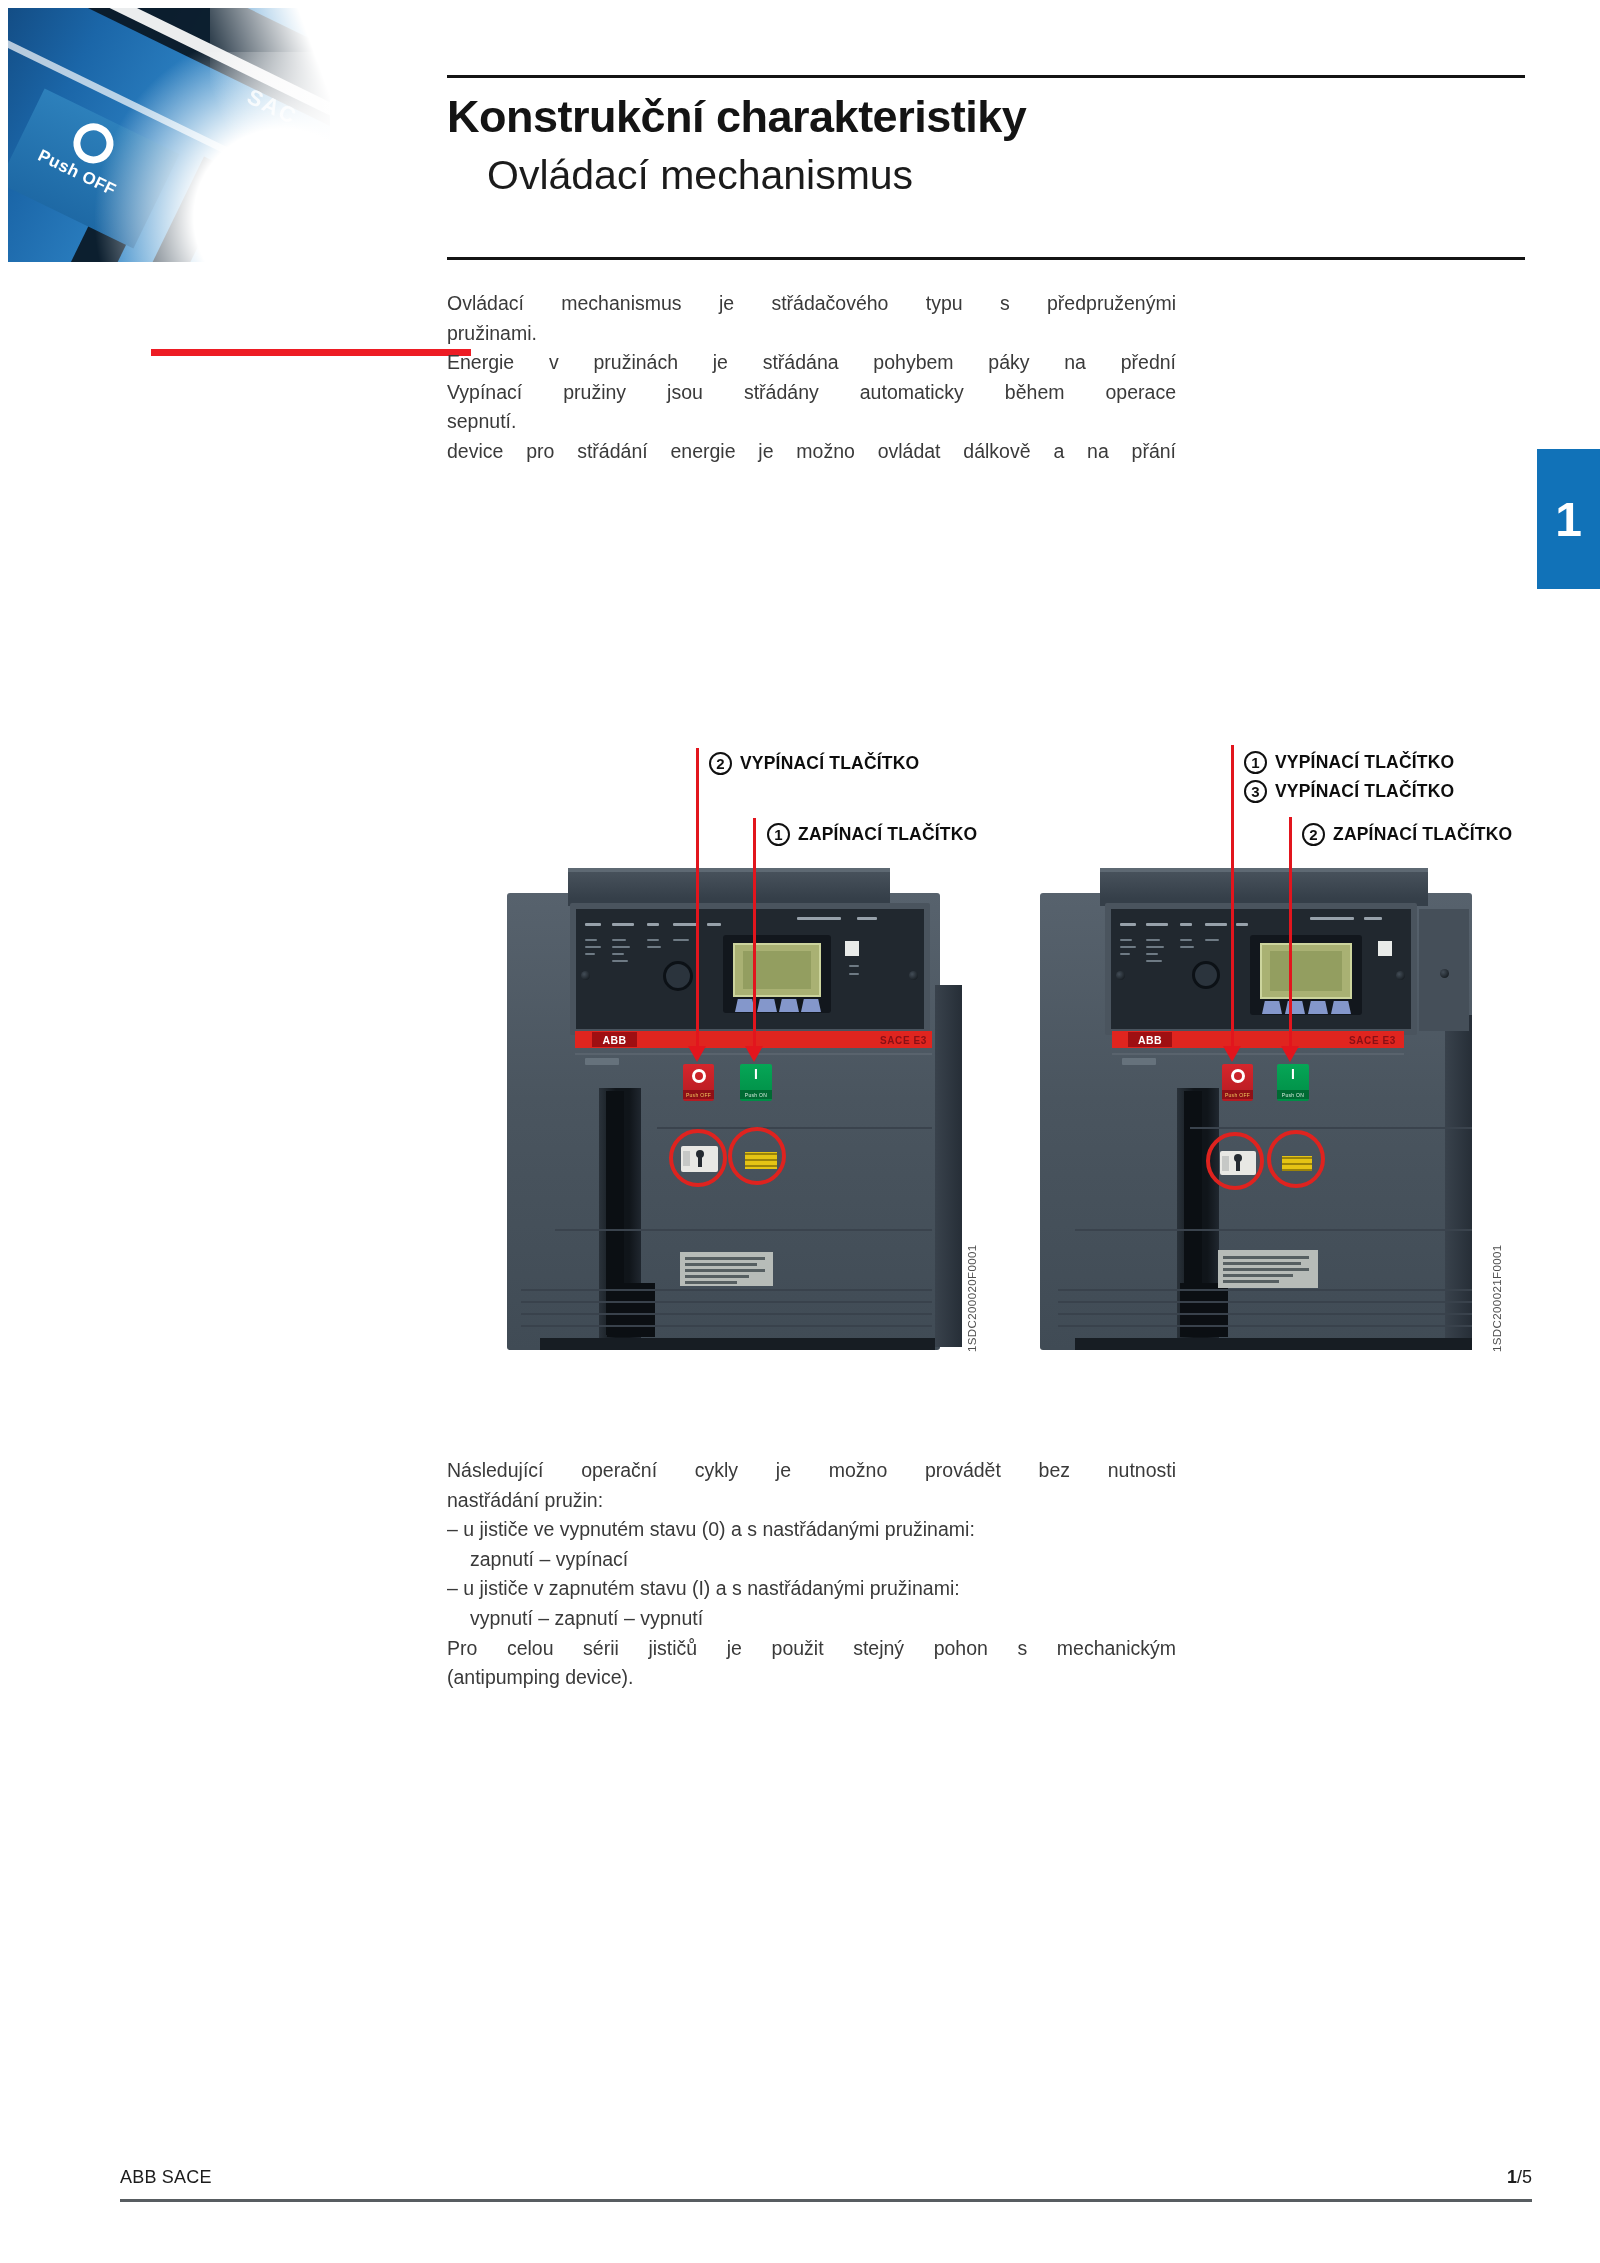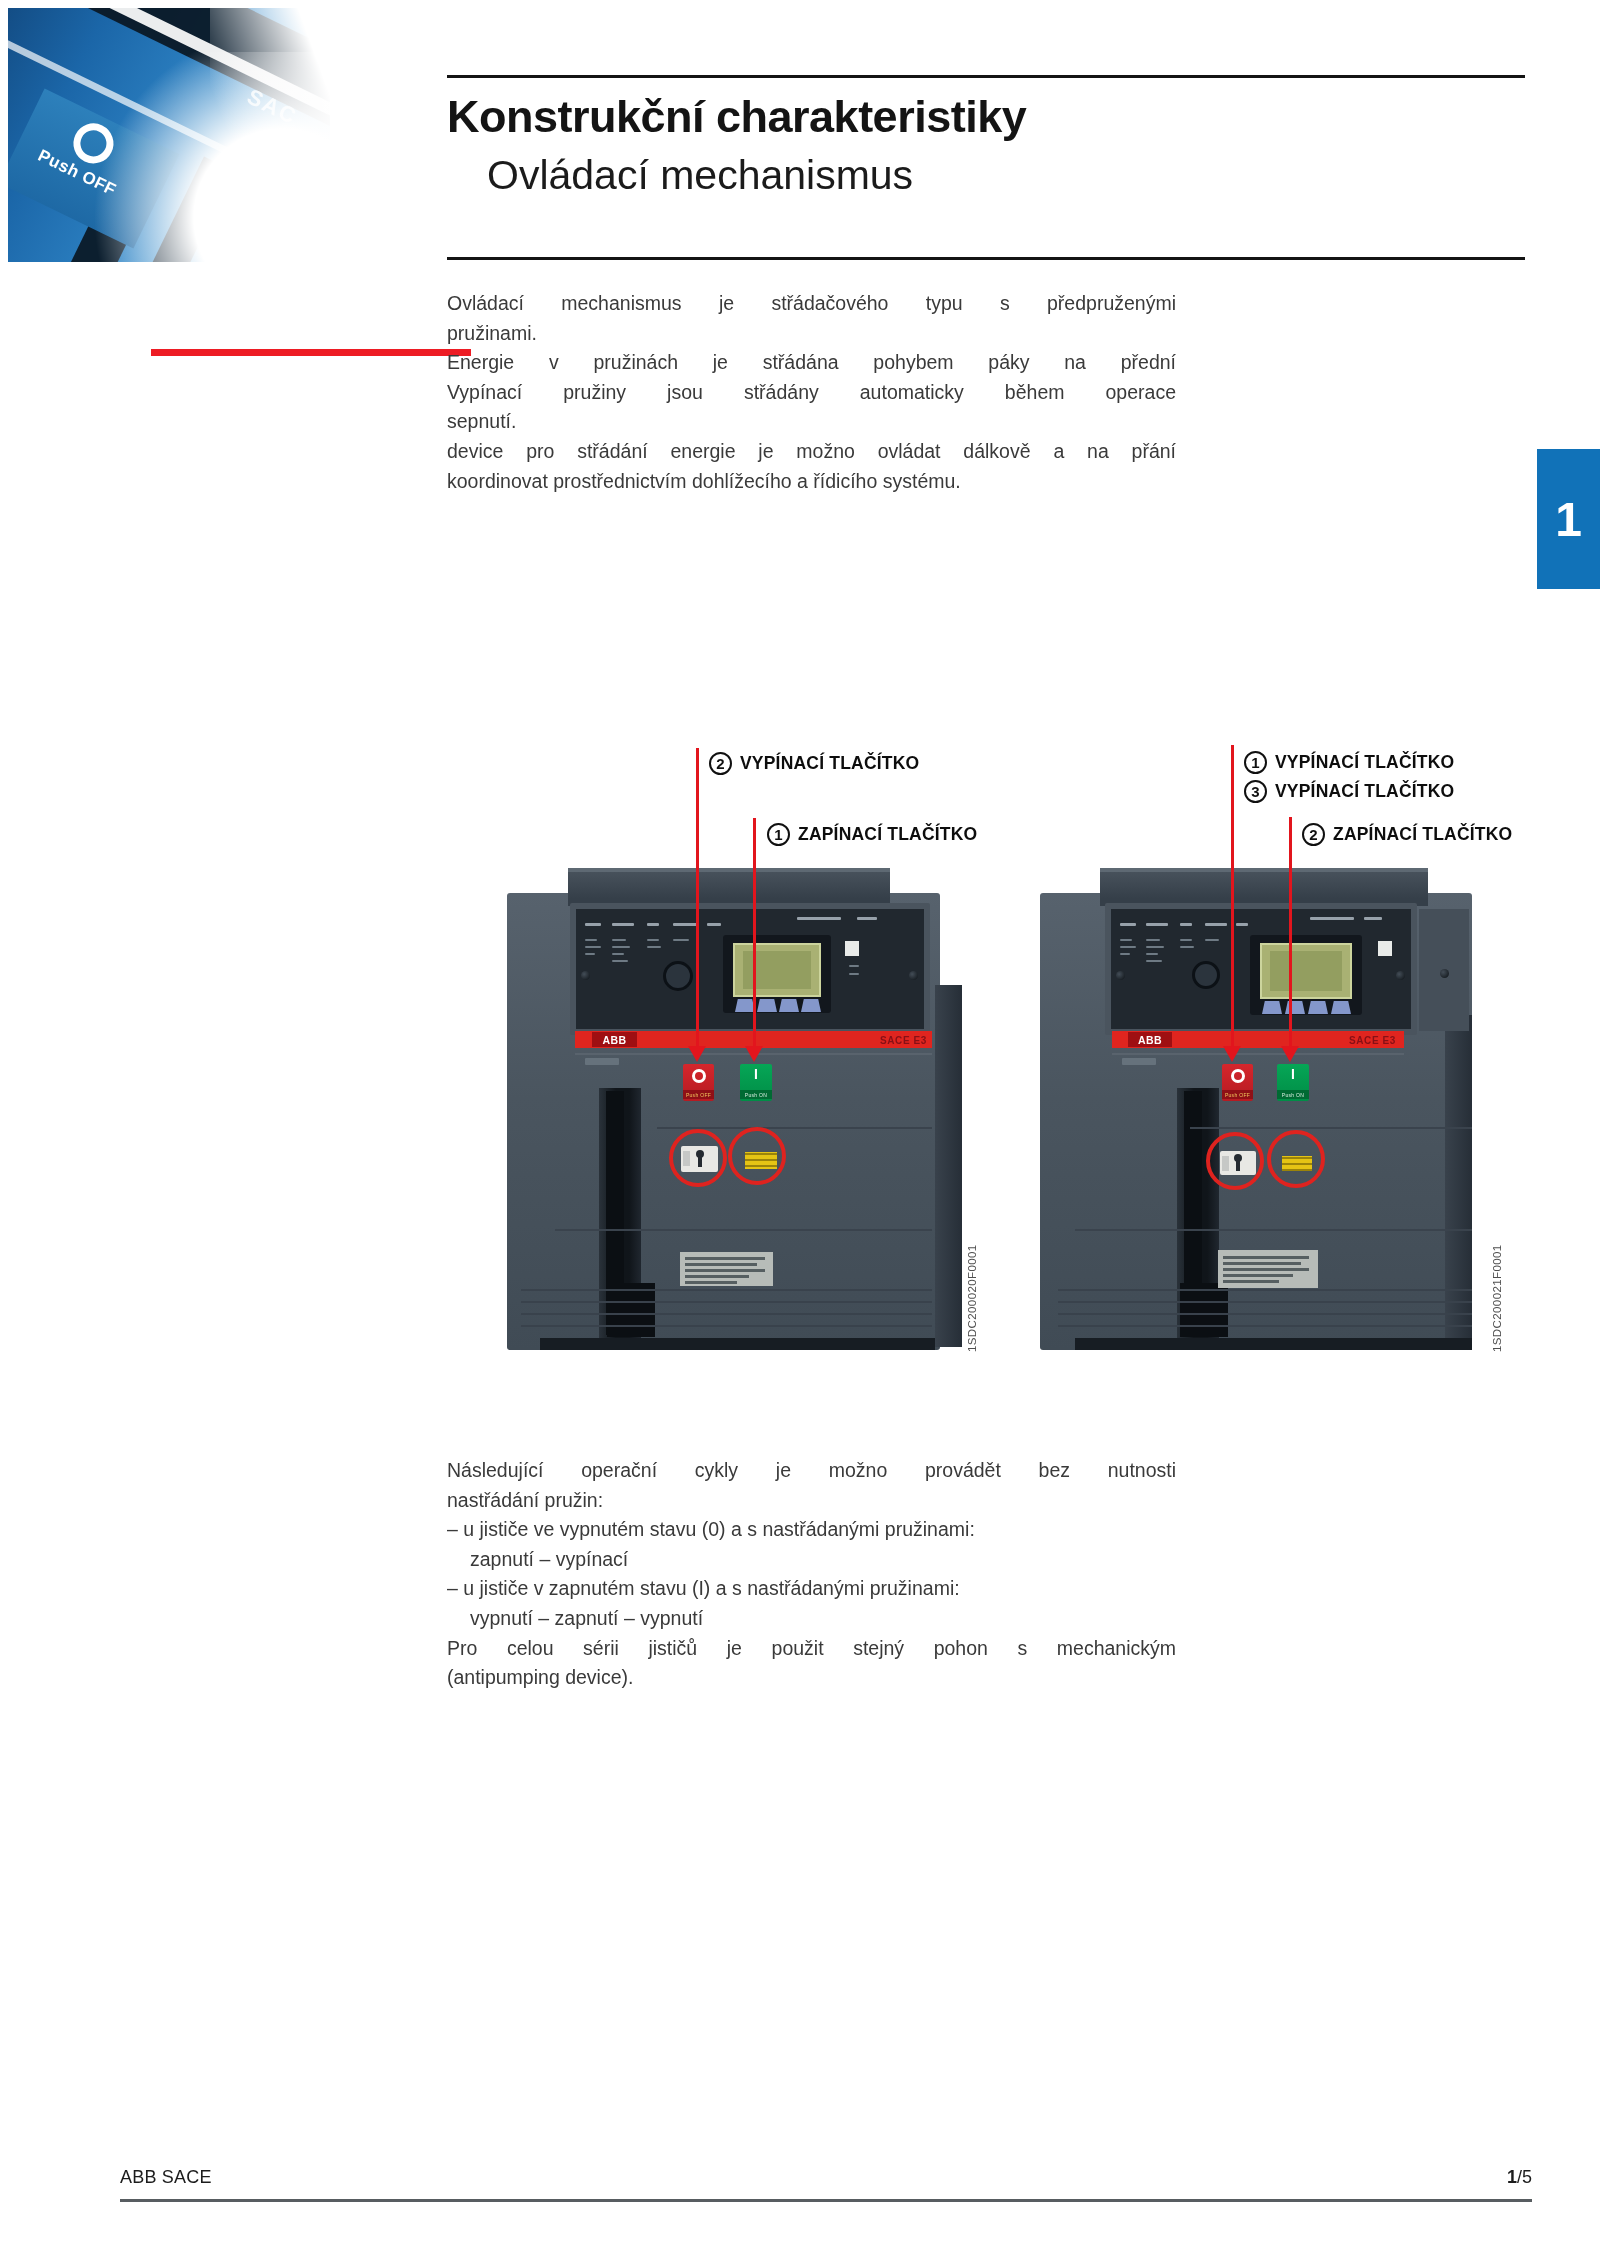--- a/index.html
+++ b/index.html
@@ -133,21 +133,20 @@
 
   <div class="abs" id="chapter-tab">1</div>
 
   <div class="abs textcol" style="left:447px;top:289px;">
     <div class="bline j">Ovládací mechanismus je střádačového typu s předpruženými</div>
     <div class="bline">pružinami.</div>
     <div class="bline j">Energie v pružinách je střádána pohybem páky na přední</div>
     <div class="bline j">Vypínací pružiny jsou střádány automaticky během operace</div>
     <div class="bline">sepnutí.</div>
     <div class="bline j">device pro střádání energie je možno ovládat dálkově a na přání</div>
-    <div class="bline">koordinovat prostřednictvím dohlížecího a řídicího systému.</div>
   </div>
 
   <div class="devwrap" style="left:497px;top:865px;width:478px;height:492px;">
     <div class="abs c-body" style="left:10px;top:28px;width:433px;height:457px;"></div>
     <div class="abs c-sidecol" style="left:438px;top:120px;width:27px;height:362px;"></div>
     <div class="abs c-cap" style="left:71px;top:3px;width:322px;height:38px;"></div>
     <div class="abs c-capedge" style="left:71px;top:3px;width:322px;height:4px;"></div>
     <div class="abs c-pframe" style="left:73px;top:38px;width:360px;height:132px;"></div>
     <div class="abs c-panel" style="left:79px;top:44px;width:348px;height:120px;"></div>
 

